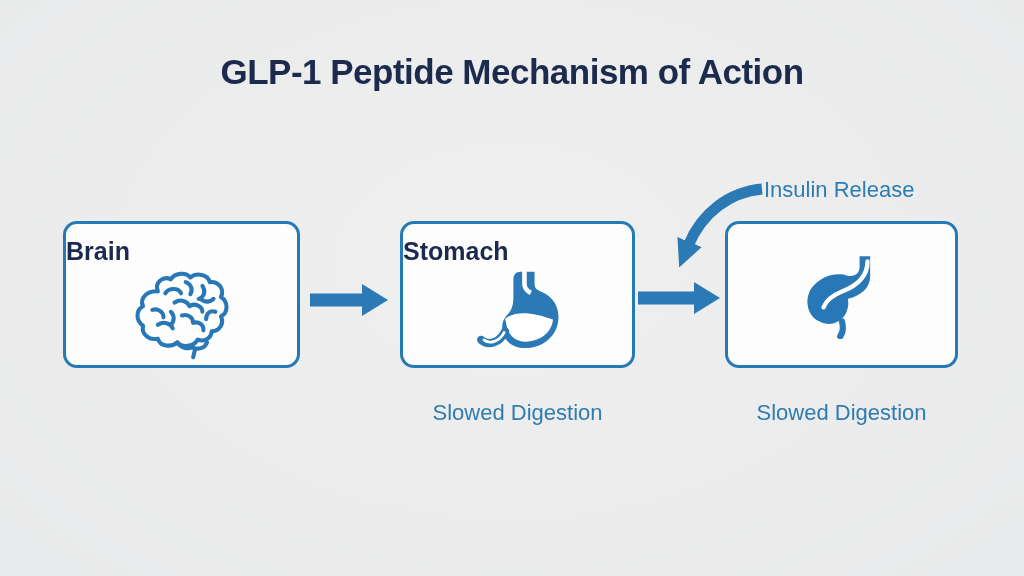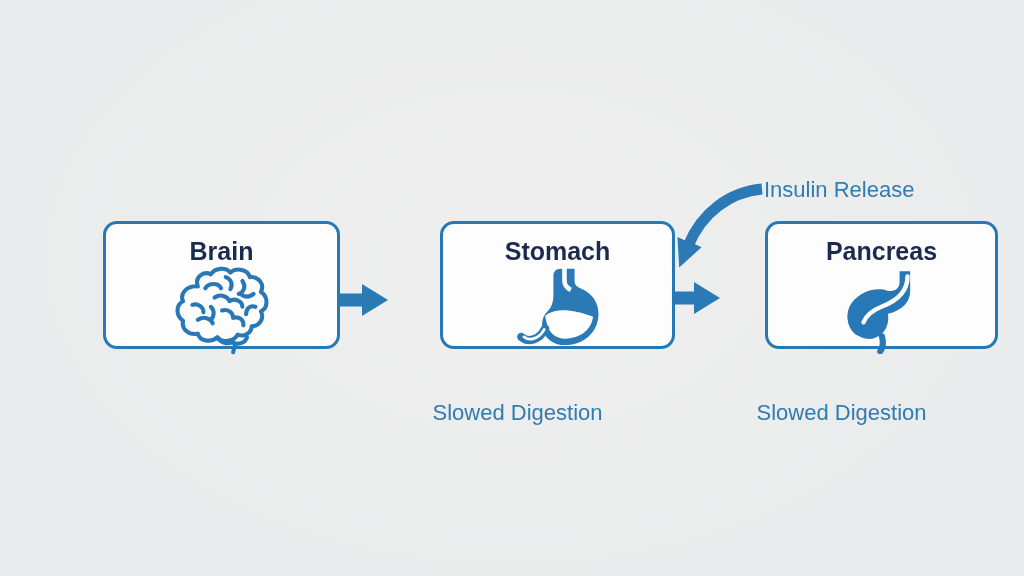--- a/index.html
+++ b/index.html
@@ -7,23 +7,23 @@
   #canvas{
     position:relative;width:1024px;height:576px;overflow:hidden;
     background:radial-gradient(120% 140% at 50% 45%, #efefef 0%, #e9eaeb 55%, #e1e2e4 100%);
   }
   .main-title{
     position:absolute;top:52px;left:0;width:100%;text-align:center;
     font-size:35px;font-weight:bold;color:#1c2b4d;letter-spacing:-0.5px;
   }
   .node{position:absolute;top:221px;}
   .node-box{
-    box-sizing:border-box;height:128px;width:100%;
+    box-sizing:border-box;height:147px;width:100%;
     background:#fdfdfe;border:3.5px solid #2579b5;border-radius:14px;
-    display:flex;flex-direction:column;align-items:center;margin-left:40px;
+    display:flex;flex-direction:column;
   }
   .node-title{margin-top:14px;font-size:25px;font-weight:bold;color:#1c2b4d;line-height:1.1;}
   .node-icon{flex:1;display:flex;align-items:center;justify-content:center;width:100%;}
   .node-caption{
     position:absolute;top:151px;left:0;width:100%;height:82px;
     display:flex;align-items:center;justify-content:center;text-align:center;
     font-size:22px;line-height:1.32;color:#2e7cb0;
   }
   #node-brain{left:63px;width:237px;}
   #node-stomach{left:400px;width:235px;}
@@ -32,20 +32,21 @@
   .annotation-insulin{
     position:absolute;left:764px;top:177px;font-size:22px;color:#2e7cb4;text-align:center;
   }
   .arrow-layer{position:absolute;left:0;top:0;width:1024px;height:576px;pointer-events:none;}
 </style>
 </head>
 <body>
 
 <div id="canvas">
 
+  <div class="main-title">GLP-1 Peptide Mechanism of Action</div>
 
   <svg class="arrow-layer" viewBox="0 0 1024 576" xmlns="http://www.w3.org/2000/svg">
     <defs>
       <marker id="curveHead" viewBox="0 0 10 10" refX="1.5" refY="5" markerWidth="2.6" markerHeight="2.6" orient="auto">
         <path d="M0 0.4 L9.6 5 L0 9.6 Z" fill="#2b79b5"></path>
       </marker>
     </defs>
 
     <g>
       <rect x="310" y="293.5" width="53" height="13" fill="#2b79b5"></rect>
@@ -100,21 +101,20 @@
         </svg>
       </div>
     </div>
     <div class="node-caption">
       <span class="cap-text">Slowed Digestion</span>
     </div>
   </div>
 
   <div class="node" id="node-pancreas">
     <div class="node-box">
-      <div class="node-title">Pancreas</div>
       <div class="node-icon">
         <svg viewBox="0 0 100 100" width="88" height="88" xmlns="http://www.w3.org/2000/svg">
           <ellipse cx="34" cy="58" rx="23" ry="25" fill="#2878b8" transform="rotate(-18 34 58)"></ellipse>
           <path fill="#2878b8" d="M70 6 L82 6 L82 28 C82 42 72 50 58 54 C44 58 36 62 34 72 C32 80 24 82 18 76 C10 68 8 54 16 42 C26 28 44 24 56 28 C64 30 70 26 70 18 Z"></path>
           <path fill="none" stroke="#ffffff" stroke-width="5" stroke-linecap="round" d="M79 12 C79 30 66 40 50 46 C40 50 32 56 29 64"></path>
           <path fill="none" stroke="#2878b8" stroke-width="7" stroke-linecap="round" d="M50 80 C52 88 51 93 48 97"></path>
         </svg>
       </div>
     </div>
     <div class="node-caption">

